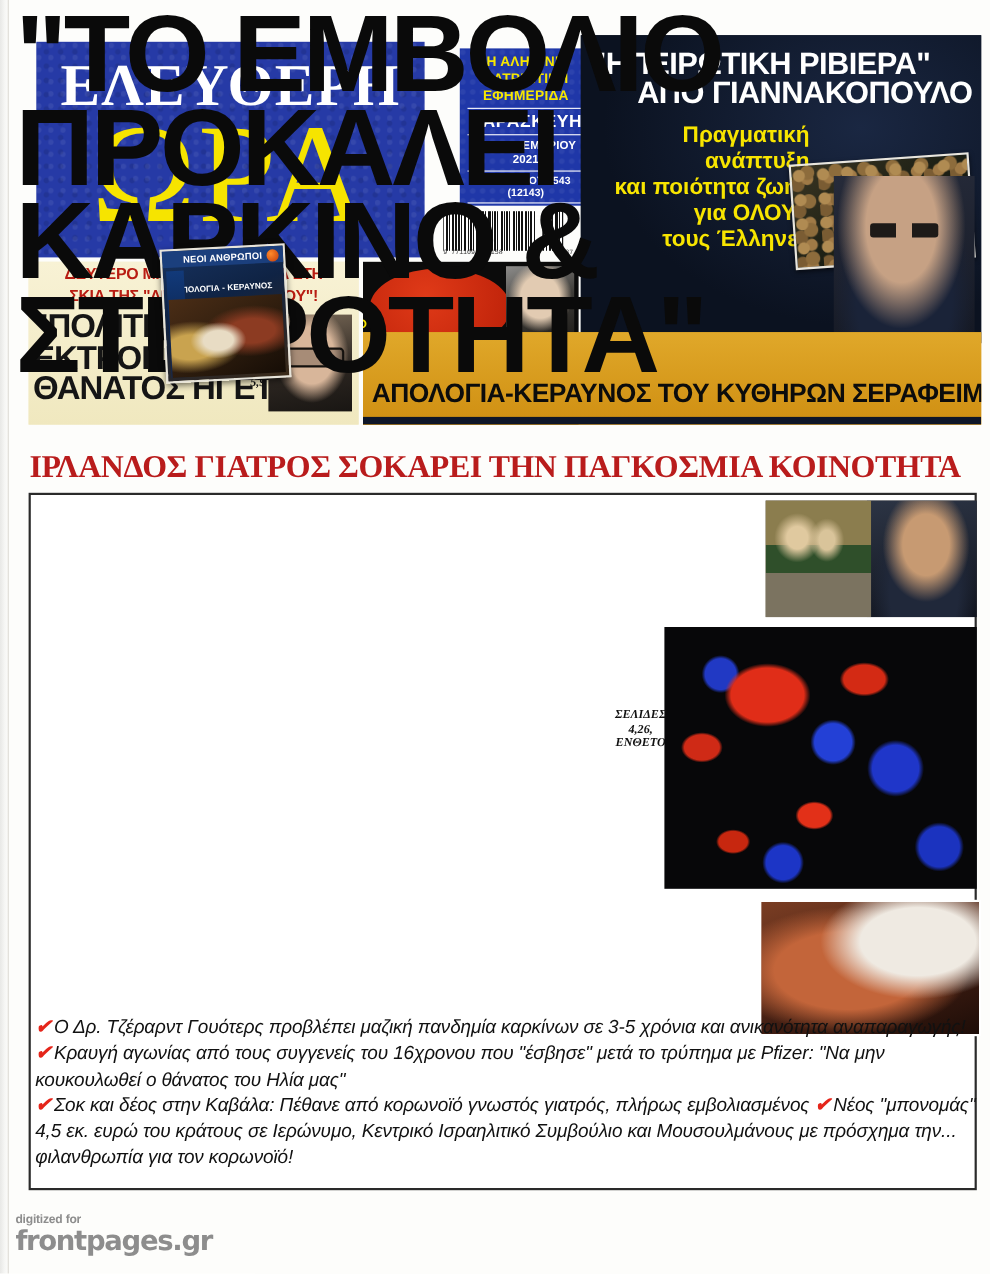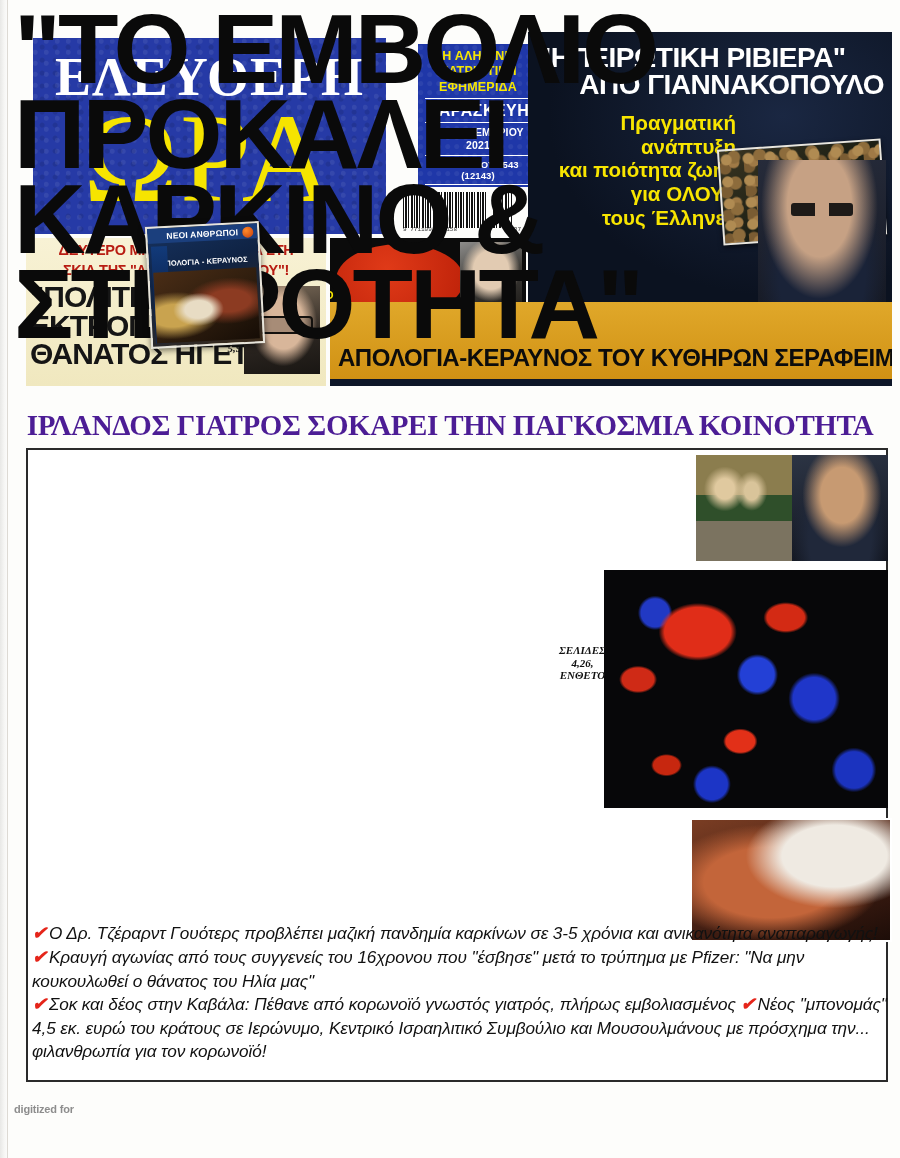--- a/index.html
+++ b/index.html
@@ -386,21 +386,21 @@
   
   .red-banner {
     position: absolute;
     left: 0; top: 404px;
     width: 900px; height: 42px;
     display: flex;
     align-items: center;
     justify-content: center;
   }
   .red-banner span {
-    color: #4c1d95;
+    color: #b91c1c;
     font-family: "Liberation Serif", serif;
     font-weight: bold;
     font-size: 29px;
     letter-spacing: -0.4px;
     white-space: nowrap;
   }
 
   
   .main-box {
     position: absolute;
@@ -656,15 +656,16 @@
       <span class="chk">✔</span><span>Κραυγή αγωνίας από τους συγγενείς του 16χρονου που "έσβησε" μετά το τρύπημα με Pfizer: "Να μην κουκουλωθεί ο θάνατος του Ηλία μας"</span>
     </p>
     <p>
       <span class="chk">✔</span><span>Σοκ και δέος στην Καβάλα: Πέθανε από κορωνοϊό γνωστός γιατρός, πλήρως εμβολιασμένος</span>
       <span class="chk">✔</span><span>Νέος "μπονομάς" 4,5 εκ. ευρώ του κράτους σε Ιερώνυμο, Κεντρικό Ισραηλιτικό Συμβούλιο και Μουσουλμάνους με πρόσχημα την... φιλανθρωπία για τον κορωνοϊό!</span>
     </p>
   </div>
 
   <div class="footer">
     <div class="ft-small">digitized for</div>
+    <div class="ft-big">frontpages.gr</div>
   </div>
 
 </div>
 
 </body></html>

